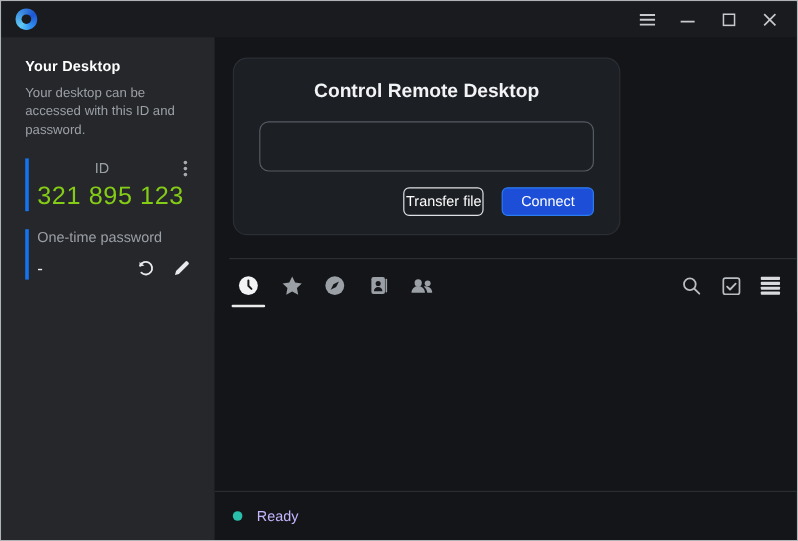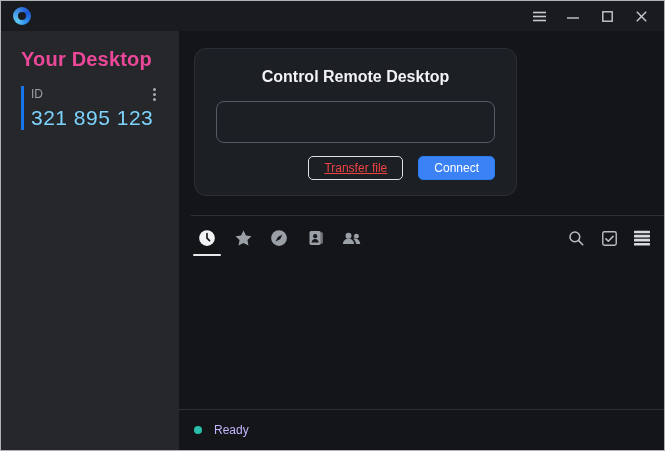--- a/index.html
+++ b/index.html
@@ -32,28 +32,28 @@
   }
   .win-btn svg { display:block; }
   
   .app-body { flex:1; display:flex; min-height:0; }
   
   .sidebar {
     width:178px; flex:0 0 178px;
     background:#25272b;
     padding:17px 18px 0 20px;
   }
-  .sidebar-title { color:#ec4899; font-size:20px; font-weight:bold; letter-spacing:.2px; }
+  .sidebar-title { color:#ffffff; font-size:12px; font-weight:bold; letter-spacing:.2px; }
   .sidebar-desc { color:#9ba0a6; font-size:11px; line-height:1.4; margin-top:9px; }
   .accent-block { border-left:3px solid #1573f0; padding-left:7px; margin-top:15px; }
-  .field-label-row { display:flex; align-items:center; justify-content:space-between; }
+  .field-label-row { display:flex; align-items:center; justify-content:space-between;margin-left:48px; }
   .field-label { color:#9ba0a6; font-size:12px; }
   .kebab { width:14px; height:16px; display:flex; flex-direction:column; align-items:center; justify-content:center; gap:2px; cursor:pointer; }
   .kebab i { width:3px; height:3px; border-radius:50%; background:#a7abb0; display:block; }
-  .id-value { color:#7dd3fc; font-size:21px; margin-top:4px; letter-spacing:.5px; white-space:nowrap; }
+  .id-value { color:#84cc16; font-size:21px; margin-top:4px; letter-spacing:.5px; white-space:nowrap; }
   .otp-row { display:flex; align-items:center; margin-top:8px; }
   .otp-value { color:#e9eaec; font-size:14px; flex:1; }
   .icon-btn { width:20px; height:20px; display:flex; align-items:center; justify-content:center; cursor:pointer; margin-left:10px; }
   
   .main { flex:1; display:flex; flex-direction:column; background:#141519; min-width:0; }
   .connect-card {
     margin:17px 0 0 15px;
     width:323px; height:148px;
     background:#1c1f24;
     border:1px solid #2b2e34;
@@ -66,21 +66,21 @@
     background:transparent; border:1px solid #565a62; border-radius:8px;
     color:#e9eaec; font-size:14px; padding:0 10px; outline:none;
     font-family:"Liberation Sans", sans-serif;
   }
   .btn-row { display:flex; justify-content:flex-end; align-items:center; margin-top:13px; gap:15px; }
   .btn {
     height:24px; border-radius:5px; font-size:12px; cursor:pointer;
     display:flex; align-items:center; justify-content:center;
     font-family:"Liberation Sans", sans-serif;
   }
-  .btn-outline { background:transparent; border:1px solid #dfe1e4; color:#ef4444; padding:0 15px;text-decoration:underline; }
+  .btn-outline { background:transparent; border:1px solid #dfe1e4; color:#ffffff; padding:0 1px; }
   .btn-primary { background:#2a7cf0; border:1px solid #2a7cf0; color:#ffffff; padding:0 15px; }
   .tabs-divider { height:1px; background:#2b2e33; margin:19px 0 0 12px; }
   .tabs-bar {
     height:44px; display:flex; align-items:center;
     padding:0 12px 0 19px;
   }
   .tab { width:18px; margin-right:18px; display:flex; flex-direction:column; align-items:center; cursor:pointer; position:relative; }
   .tab svg { display:block; }
   .tab .underline { position:absolute; bottom:-9px; left:-5px; width:28px; height:2px; background:#e9eaec; border-radius:2px; }
   .tabs-spacer { flex:1; }
@@ -127,43 +127,61 @@
             <line x1="10.2" y1="0.8" x2="0.8" y2="10.2"></line>
           </g>
         </svg>
     </div>
   </div>
 
   <div class="app-body">
 
     <div class="sidebar">
       <div class="sidebar-title">Your Desktop</div>
+      <div class="sidebar-desc">Your desktop can be accessed with this ID and password.</div>
 
       <div class="accent-block" style="border-left-color: rgb(21, 115, 240);">
         <div class="field-label-row">
           <span class="field-label">ID</span>
           <span class="kebab">
               <i></i>
               <i></i>
               <i></i>
             </span>
         </div>
         <div class="id-value">321 895 123</div>
       </div>
 
+      <div class="accent-block" style="border-left-color: rgb(21, 115, 240);">
+        <div class="field-label">One-time password</div>
+        <div class="otp-row">
+          <span class="otp-value">-</span>
+          <span class="icon-btn">
+            <svg width="17" height="17" viewBox="0 0 24 24">
+                <path d="M6.8 17.2a7.4 7.4 0 1 0-1.6-8.1" fill="none" stroke="#e9eaec" stroke-width="2.2" stroke-linecap="round"></path>
+                <path d="M4.4 4.6 L5.1 10 L10.4 8.8 Z" fill="#e9eaec"></path>
+              </svg>
+          </span>
+          <span class="icon-btn">
+            <svg width="17" height="17" viewBox="0 0 24 24">
+                <path d="M4 20l1.2-4.6L16.4 4.2a1.6 1.6 0 0 1 2.3 0l1.1 1.1a1.6 1.6 0 0 1 0 2.3L8.6 18.8 4 20z" fill="#e9eaec"></path>
+              </svg>
+          </span>
+        </div>
+      </div>
     </div>
 
     <div class="main">
 
       <div class="connect-card">
         <div class="connect-title">Control Remote Desktop</div>
         <input class="connect-input" type="text" placeholder="" style="">
         <div class="btn-row">
           <button class="btn btn-outline">Transfer file</button>
-          <button class="btn btn-primary" style="background: #3b82f6;">Connect</button>
+          <button class="btn btn-primary" style="background: #1d4ed8;">Connect</button>
         </div>
       </div>
 
       <div class="tabs-divider"></div>
 
       <div class="tabs-bar">
         <div class="tab">
           <svg width="18" height="18" viewBox="0 0 24 24">
             <circle cx="12" cy="12" r="10.5" fill="#f2f3f5"></circle>
             <path d="M12 6.2v6l3.4 3.4" fill="none" stroke="#17181c" stroke-width="2.2" stroke-linecap="round"></path>

